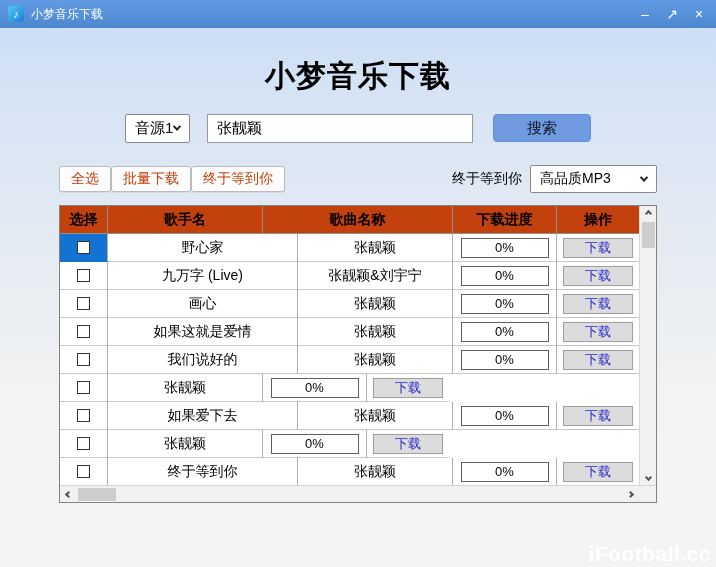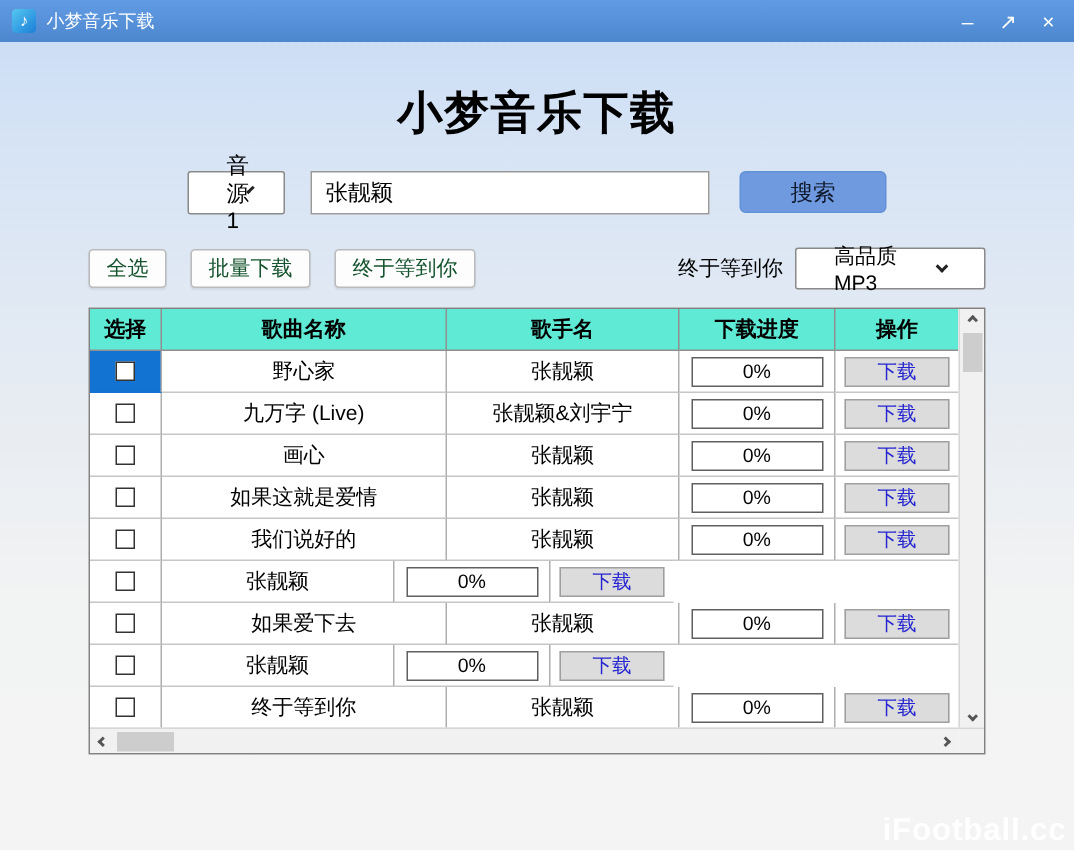--- a/index.html
+++ b/index.html
@@ -17,49 +17,49 @@
     display:flex; align-items:center; justify-content:center; }
   .titlebar-text { color:#fff; font-size:12px; margin-left:7px; flex:1; }
   .win-controls { display:flex; gap:9px; color:#fff; }
   .win-btn { width:18px; height:20px; text-align:center; font-size:14px; line-height:20px; cursor:default; }
   
   h1 { margin-top:30px; text-align:center; font-size:30px; line-height:36px;
     font-weight:bold; color:#000; letter-spacing:1px; }
   
   .search-row { margin-top:19px; display:flex; justify-content:center; align-items:center; height:30px; }
   .select-box { background:#fff; border:1px solid #8a8a8a; border-radius:2px; height:29px;
-    display:flex; align-items:center; justify-content:space-between; padding:0 25px; font-size:15px; cursor:default; }
+    display:flex; align-items:center; justify-content:space-between; padding:0 9px; font-size:15px; cursor:default; }
   .source-select { width:65px; }
   .search-input { width:266px; height:29px; border:1px solid #999; background:#fff;
     font-size:15px; padding:0 9px; margin:0 20px 0 17px; font-family:inherit; }
   .search-btn { width:98px; height:28px; background:#6f9adf; border:1px solid #6292d6;
     border-radius:4px; color:#0f172a; font-size:15px; font-family:inherit; cursor:pointer; }
   
   .toolbar { width:598px; margin:22px auto 0; display:flex; align-items:center; height:27px; }
   .tb-btn { height:26px; background:#fdfdfd; border:1px solid #bbb; border-radius:3px;
-    font-size:14px; padding:0 11px; margin-right:16px; color:#14532d; font-family:inherit;
+    font-size:14px; padding:0 11px; margin-right:0; color:#c2410c; font-family:inherit;
     box-shadow:0 1px 1px rgba(0,0,0,.06); cursor:pointer; }
   .quality-label { margin-left:auto; font-size:14px; margin-right:8px; color:#000; }
   .quality-select { width:127px; height:28px; font-size:14px; }
   
   .chevron { display:inline-block; width:6px; height:6px;
     border-right:2px solid #222; border-bottom:2px solid #222; }
   .chevron.down { transform:rotate(45deg) translate(-1px,-1px); }
   .scroll-chev { display:inline-block; width:5px; height:5px;
     border-right:2px solid #555; border-bottom:2px solid #555; }
   .scroll-chev.up { transform:rotate(-135deg); }
   .scroll-chev.down { transform:rotate(45deg); }
   .scroll-chev.left { transform:rotate(135deg); }
   .scroll-chev.right { transform:rotate(-45deg); }
   
   .table-frame { width:598px; height:298px; margin:13px auto 0; background:#fff;
     border:1px solid #828282; display:flex; flex-direction:column; }
   .table-main { display:flex; flex:1; min-height:0; }
   .table-cols { flex:1; overflow:hidden; }
-  .thead { display:flex; height:28px; font-size:14px; font-weight:bold; background:#5eead4; }
+  .thead { display:flex; height:28px; font-size:14px; font-weight:bold; background:#c2410c; }
   .th { display:flex; align-items:center; justify-content:center;
     border-right:1px solid #8f8f8f; border-bottom:1px solid #8f8f8f; }
   .trow { display:flex; height:28px; font-size:14px; }
   .td { display:flex; align-items:center; justify-content:center;
     border-right:1px solid #aeaeae; border-bottom:1px solid #c6c6c6; overflow:hidden; white-space:nowrap; }
   .col-select { width:48px; }
   .col-song   { width:190px; }
   .col-artist { width:155px; }
   .col-progress { width:104px; }
   .col-action { width:82px; border-right:none !important; }
@@ -119,22 +119,22 @@
       <span>高品质MP3</span>
       <span class="chevron down"></span>
     </div>
   </div>
 
   <div class="table-frame">
     <div class="table-main">
       <div class="table-cols">
         <div class="thead">
           <div class="th col-select">选择</div>
+          <div class="th col-artist">歌手名</div>
           <div class="th col-song">歌曲名称</div>
-          <div class="th col-artist">歌手名</div>
           <div class="th col-progress">下载进度</div>
           <div class="th col-action">操作</div>
         </div>
         <div id="tbody">
   <div class="trow">
     <div class="td col-select cell-selected">
       <span class="checkbox"></span>
     </div>
     <div class="td col-song">野心家</div>
     <div class="td col-artist">张靓颖</div>

